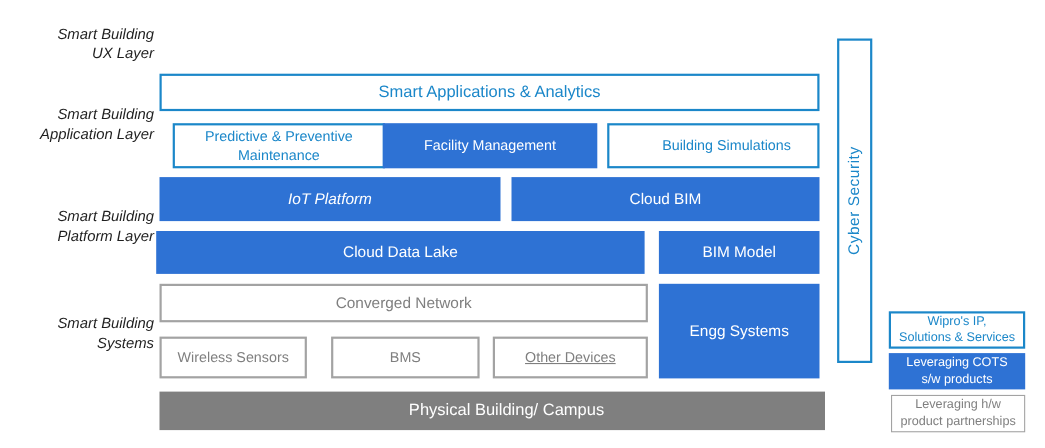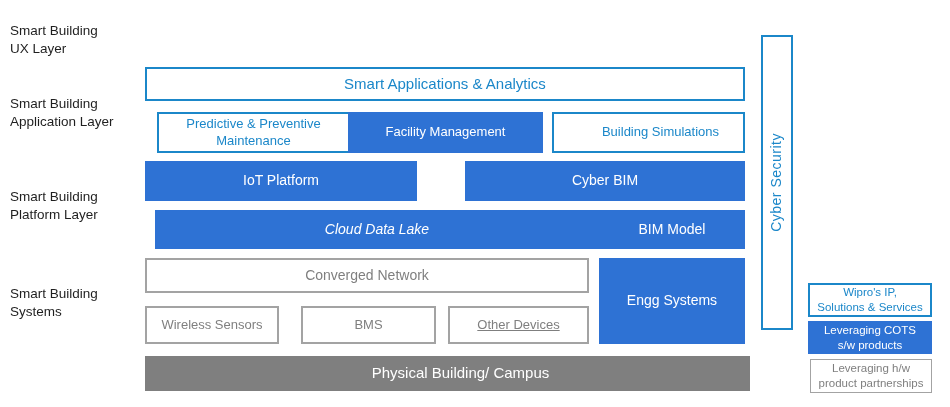--- a/index.html
+++ b/index.html
@@ -29,21 +29,22 @@
   }
   .outline-blue{background:#ffffff;border:2px solid var(--blue-outline);color:var(--blue-outline);}
   .fill-blue{background:var(--blue-fill);color:#ffffff;}
   .outline-gray{background:#ffffff;border:2px solid var(--gray-outline);color:var(--gray-text);}
   .fill-gray{background:var(--gray-fill);color:#ffffff;padding-left:26px;}
   .small{font-size:13px;}
   .big{font-size:15px;}
   .layer-label{
     position:absolute;
     width:130px;
-    text-align:left;
+    text-align:right;
+    font-style:italic;
     font-size:13.5px;
     color:var(--label-text);
     white-space:pre-line;
     line-height:1.35;
   }
   .vertical-text{
     writing-mode:vertical-rl;
     transform:rotate(180deg);
     font-size:14px;
     letter-spacing:0.5px;
@@ -69,24 +70,24 @@
 Systems</div>
 
 
   <div class="box outline-blue big" style="left:145px;top:67px;width:600px;height:34px;">Smart Applications &amp; Analytics</div>
 
   <div class="box outline-blue small" style="left:145px;top:112px;width:193px;height:41px;margin-left:12px;">Predictive &amp; Preventive
 Maintenance</div>
   <div class="box fill-blue small" style="left:348px;top:112px;width:195px;height:41px;">Facility Management</div>
   <div class="box outline-blue small" style="left:552px;top:112px;width:193px;height:41px;padding-left:24px;">Building Simulations</div>
 
-  <div class="box fill-blue" style="left:145px;top:161px;width:272px;height:40px;">IoT Platform</div>
-  <div class="box fill-blue" style="left:465px;top:161px;width:280px;height:40px;">Cyber BIM</div>
+  <div class="box fill-blue" style="left:145px;top:161px;width:310px;height:40px;font-style:italic;">IoT Platform</div>
+  <div class="box fill-blue" style="left:465px;top:161px;width:280px;height:40px;">Cloud BIM</div>
 
-  <div class="box fill-blue" style="left:155px;top:210px;width:444px;height:39px;font-style:italic;">Cloud Data Lake</div>
+  <div class="box fill-blue" style="left:142px;top:210px;width:444px;height:39px;">Cloud Data Lake</div>
   <div class="box fill-blue" style="left:599px;top:210px;width:146px;height:39px;">BIM Model</div>
 
   <div class="box outline-gray" style="left:145px;top:258px;width:444px;height:35px;">Converged Network</div>
   <div class="box fill-blue" style="left:599px;top:258px;width:146px;height:86px;">Engg Systems</div>
 
   <div class="box outline-gray small" style="left:145px;top:306px;width:134px;height:38px;">Wireless Sensors</div>
   <div class="box outline-gray small" style="left:301px;top:306px;width:135px;height:38px;">BMS</div>
   <div class="box outline-gray small" style="left:448px;top:306px;width:141px;height:38px;text-decoration:underline;">Other Devices</div>
 
   <div class="box fill-gray big" style="left:145px;top:356px;width:605px;height:35px;">Physical Building/ Campus</div>

